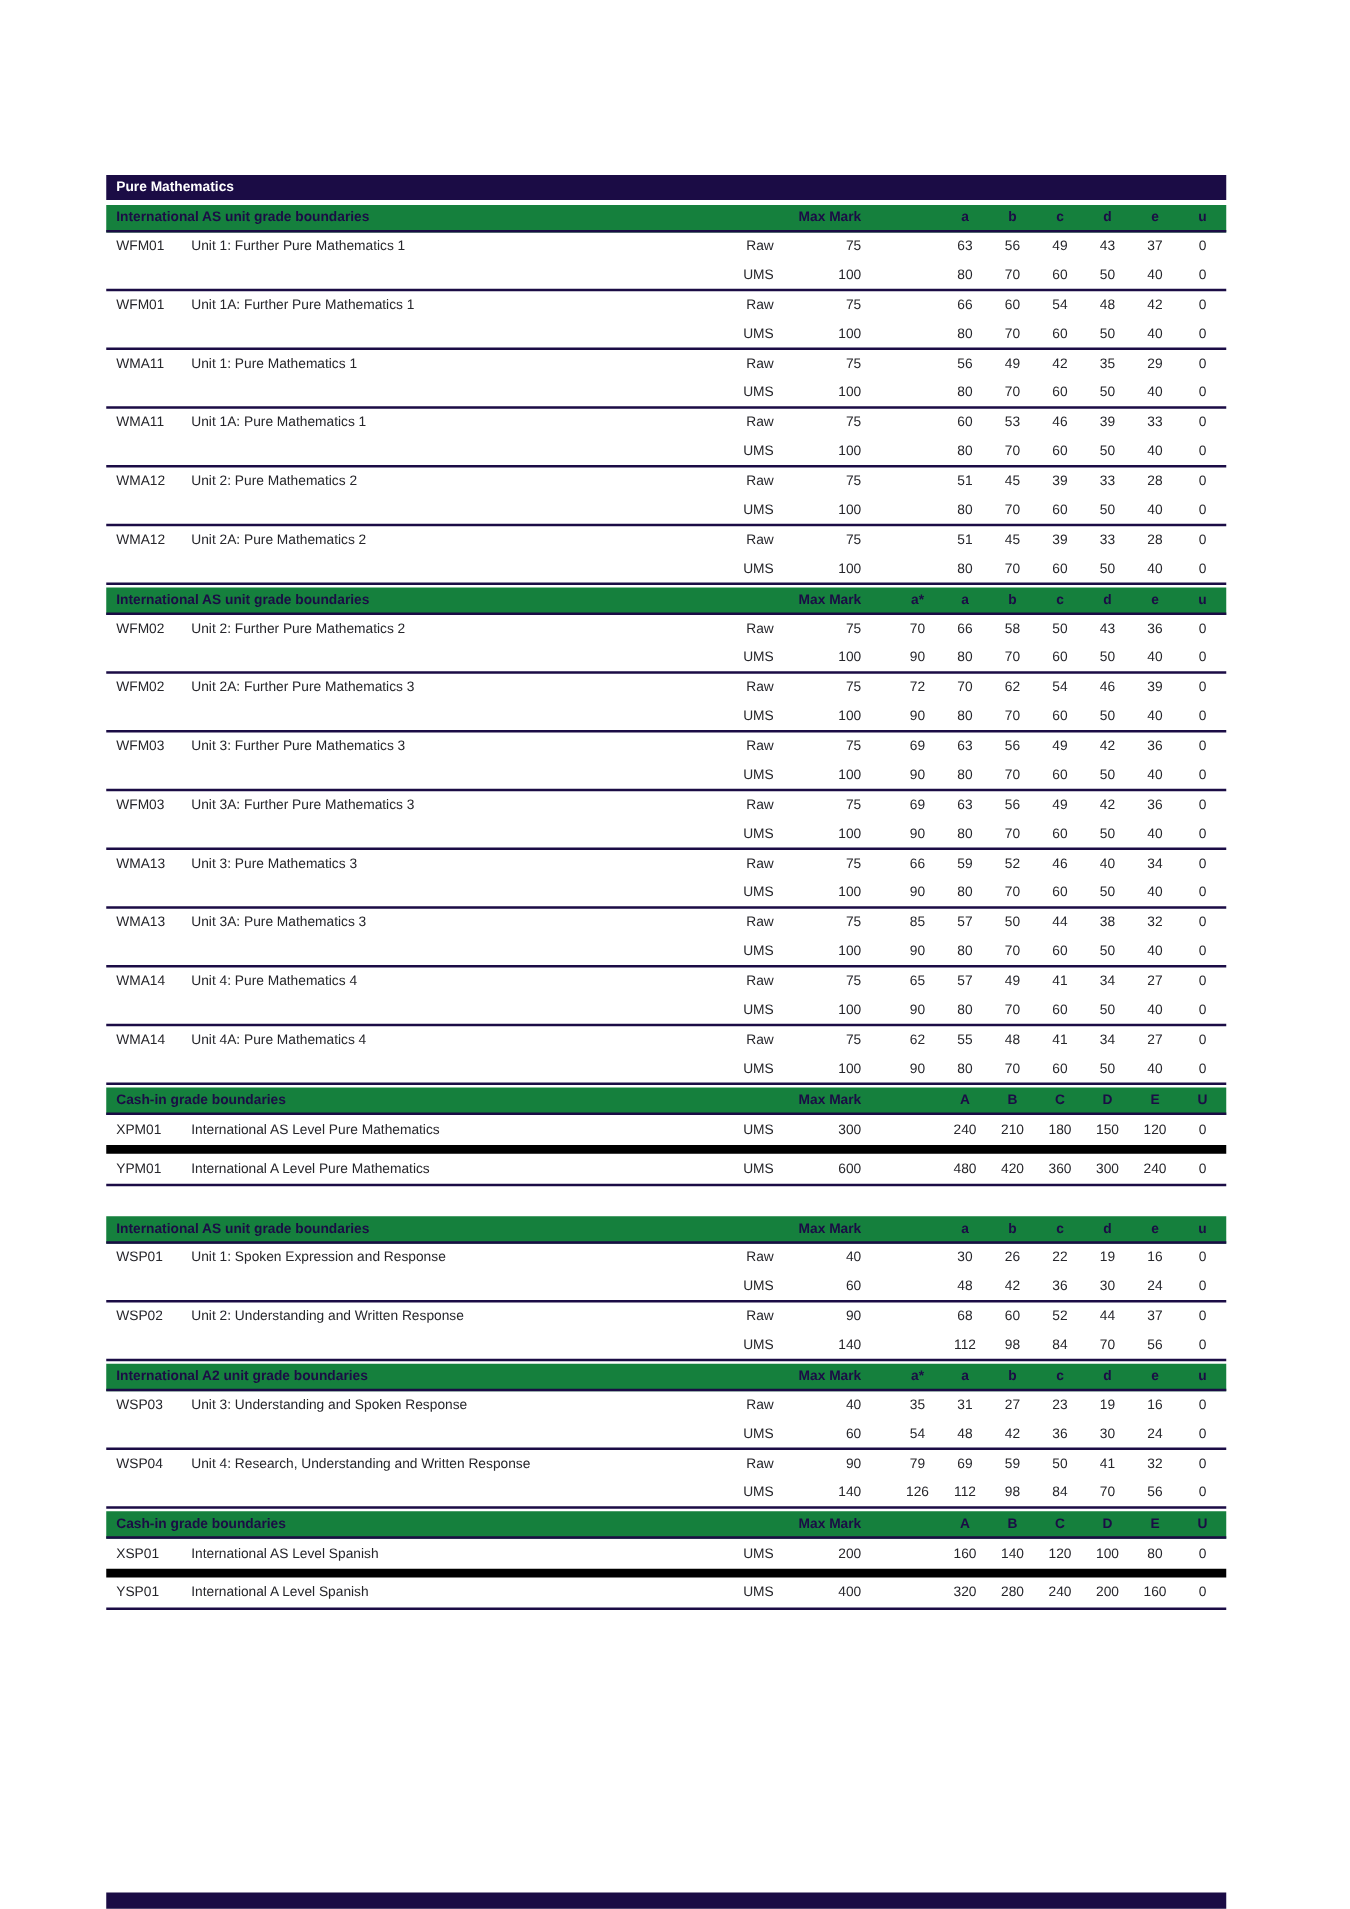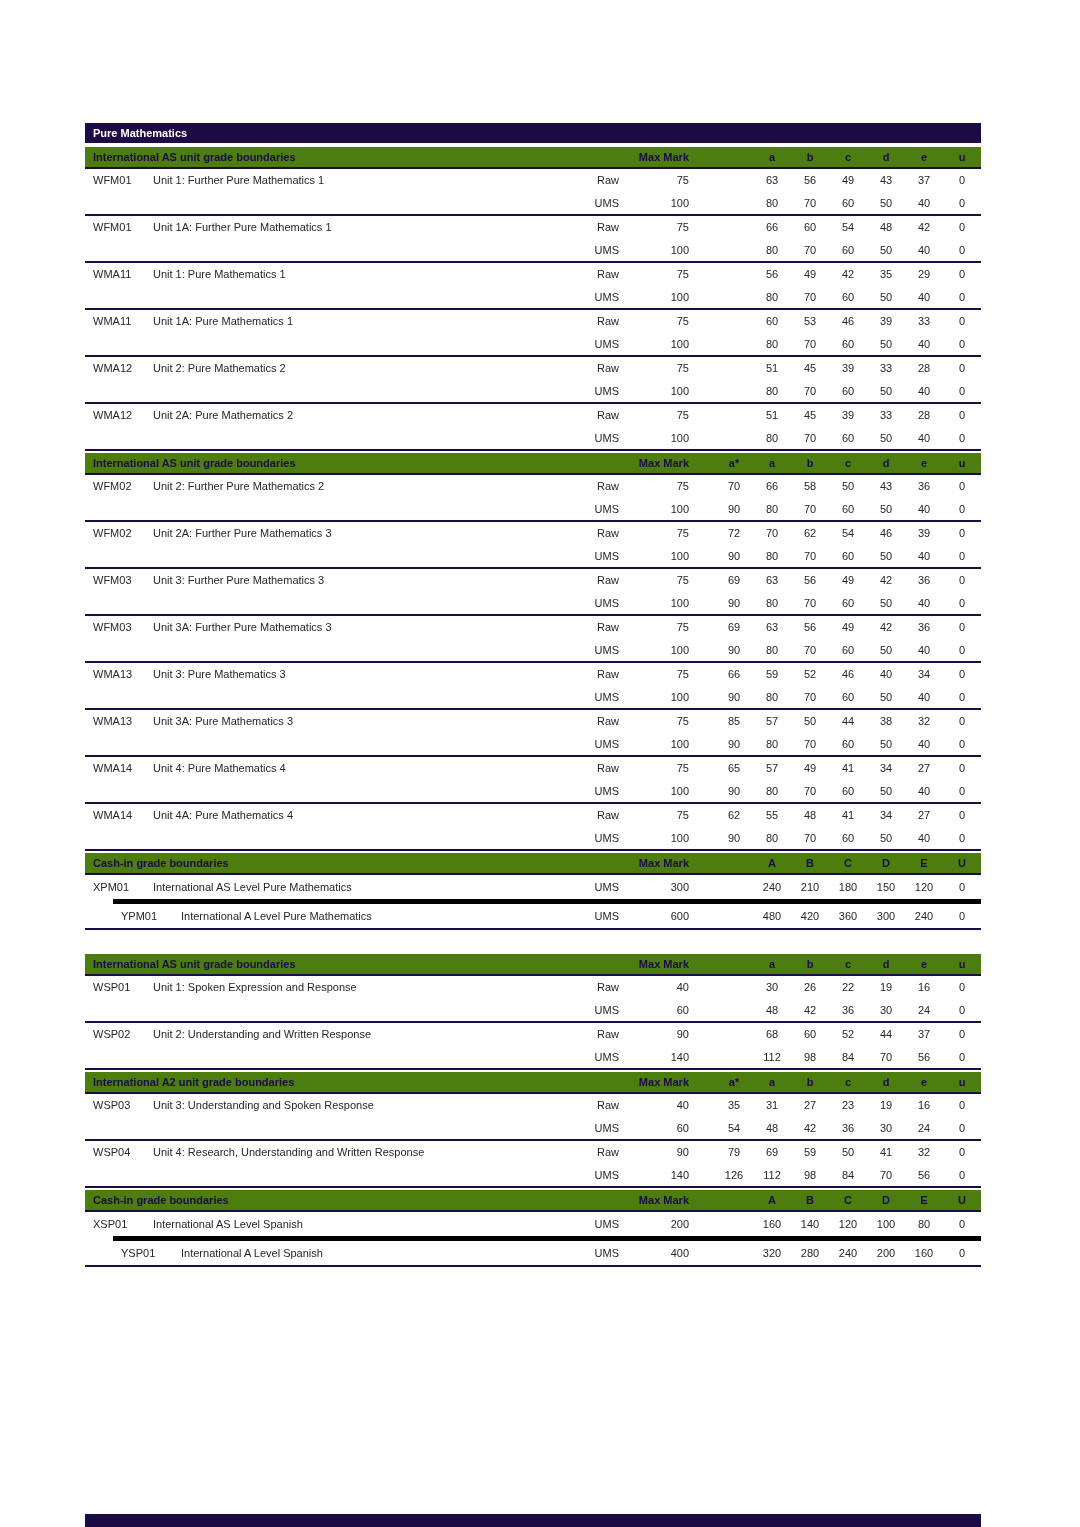--- a/index.html
+++ b/index.html
@@ -1,44 +1,44 @@
 <!DOCTYPE html>
 <html><head>
 <meta charset="utf-8">
 <style>
   html,body{margin:0;padding:0;}
   body{
     width:1080px;height:1527px;position:relative;background:#ffffff;
     font-family:"Liberation Sans",sans-serif;overflow:hidden;
   }
-  #content{position:absolute;left:85px;top:123px;width:896px;}
+  #content{position:absolute;left:85px;top:140px;width:896px;}
   .grade-table{margin-bottom:24px;}
   .subject-bar{
     height:20px;background:#1b0c45;color:#ffffff;font-weight:700;font-size:11px;
     display:flex;align-items:center;padding-left:8px;box-sizing:border-box;margin-bottom:4px;
   }
   .row{display:flex;align-items:center;font-size:11px;color:#26262b;}
   .sec-header{
-    height:20px;background:#4d7c0f;color:#1b0c45;font-weight:700;
+    height:20px;background:#15803d;color:#1b0c45;font-weight:700;
     border-bottom:2.5px solid #1b0c45;
   }
   .sec-header.mt{margin-top:2px;}
   .h-label{flex:1;padding-left:8px;box-sizing:border-box;}
   .hb{font-weight:700;}
   .c-code{width:68px;padding-left:8px;box-sizing:border-box;}
   .c-title{flex:1;}
   .c-type{width:60px;text-align:right;}
   .c-max{width:70px;text-align:right;}
   .c-gap{width:26px;}
   .c-g{width:38px;text-align:center;}
   .unit-block{border-bottom:2.5px solid #1b0c45;}
   .unit-row{height:22.5px;}
   .cash-group{border-bottom:2px solid #1b0c45;}
   .cash-row{height:24px;}
-  .cash-row + .cash-row{border-top:5px solid #000000;margin-left:28px;}
+  .cash-row + .cash-row{border-top:7px solid #000000;}
   .bottom-sliver{
     position:absolute;left:85px;top:1514px;width:896px;height:13px;background:#1b0c45;
   }
 </style>
 </head>
 <body>
 
 <div id="content">
     <div class="grade-table">
       <div class="subject-bar">Pure Mathematics</div>

